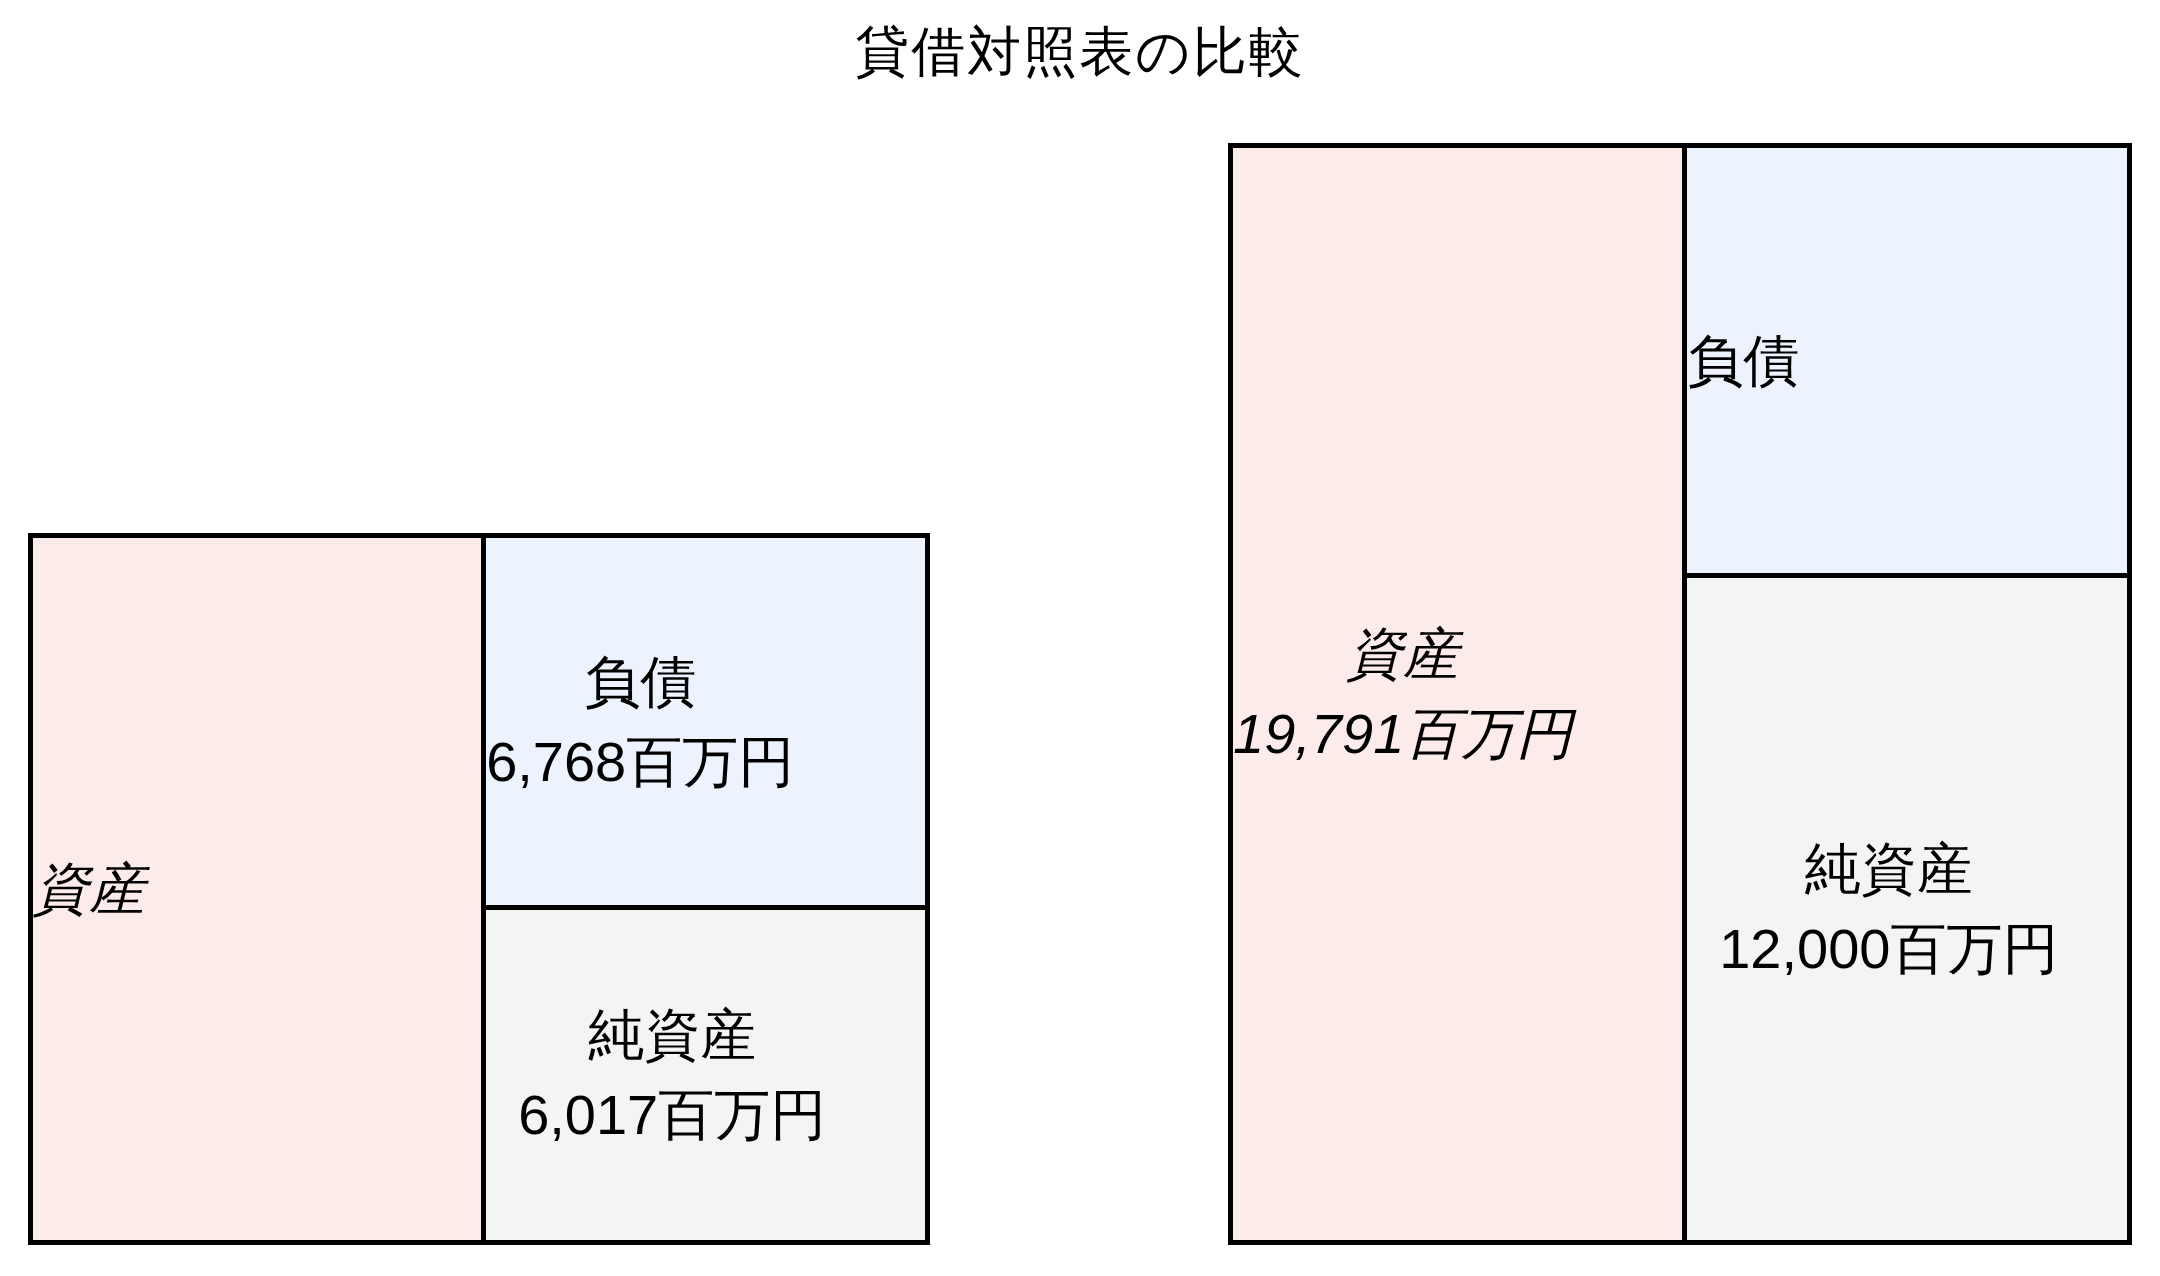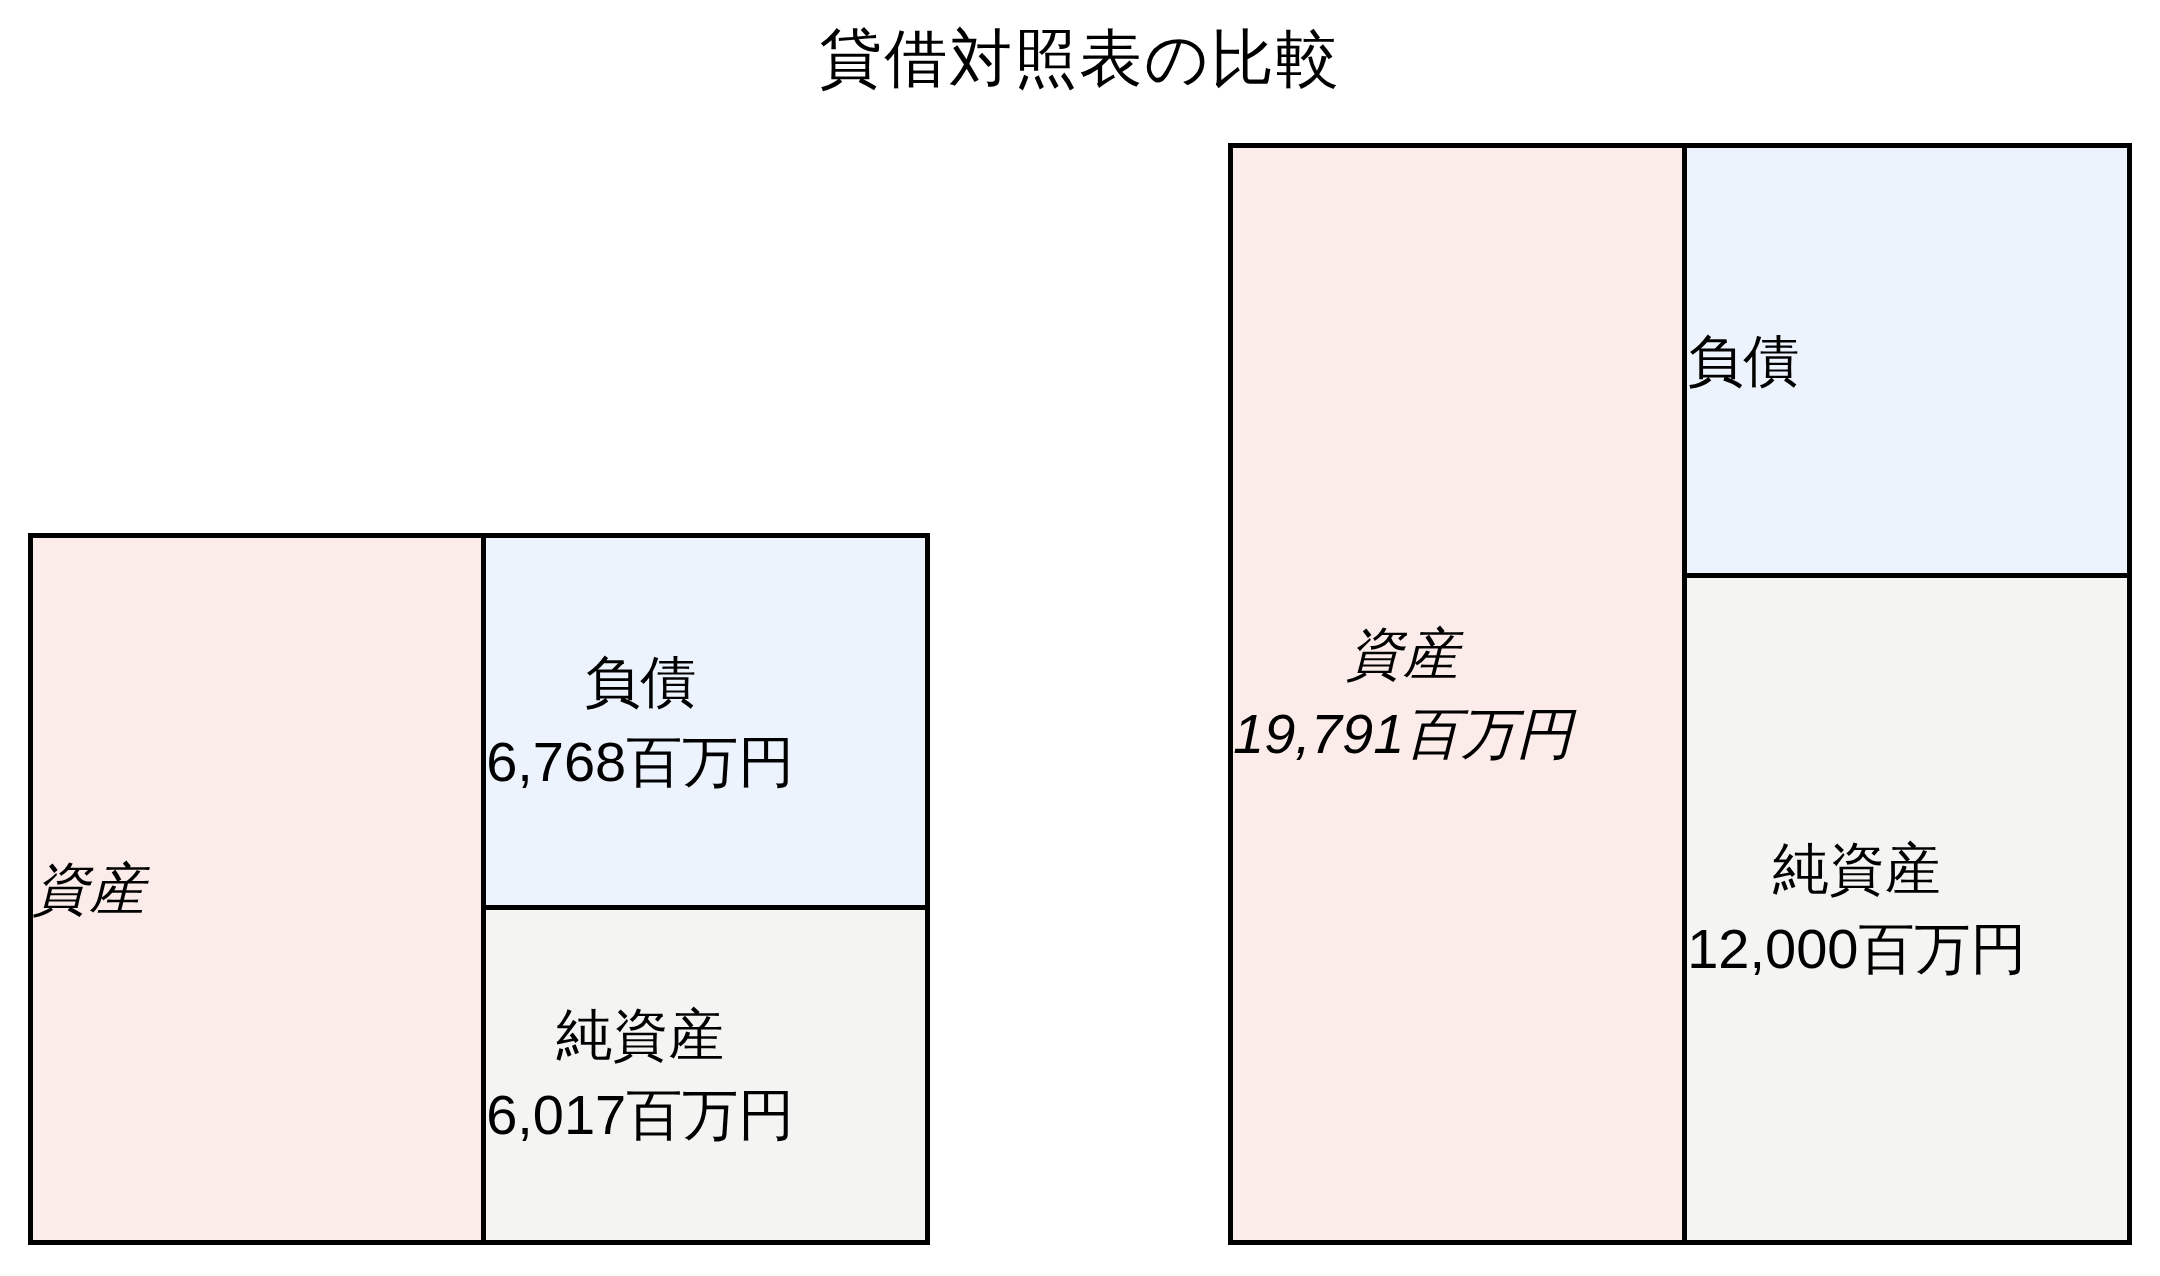--- a/index.html
+++ b/index.html
@@ -16,21 +16,21 @@
     font-family: "Liberation Sans", "DejaVu Sans", sans-serif;
     color: #000000;
   }
   .chart-title {
     position: absolute;
     top: 16px;
     left: 0;
     width: 100%;
     margin: 0;
     text-align: center;
-    font-size: 63px;
+    font-size: 54px;
     font-weight: 400;
     letter-spacing: 2px;
     color: #000000;
   }
   .bs-chart {
     position: absolute;
     bottom: 31px;
     display: flex;
     box-sizing: border-box;
     border: 5px solid #000000;
@@ -53,20 +53,21 @@
     flex: 1;
     display: flex;
     flex-direction: column;
     min-width: 0;
   }
   .liabilities-box {
     border-bottom: 5px solid #000000;
   }
   .net-assets-box {
     flex: 1;
+    padding-left: 32px;
   }
   .seg-label {
     text-align: center;
     font-size: 56px;
     line-height: 1.42;
     color: #000000;
     white-space: nowrap;
   }
   .seg-label span { display: block; }
 </style>

